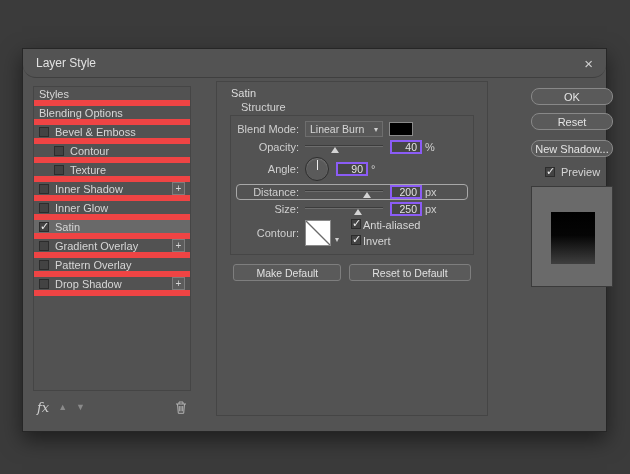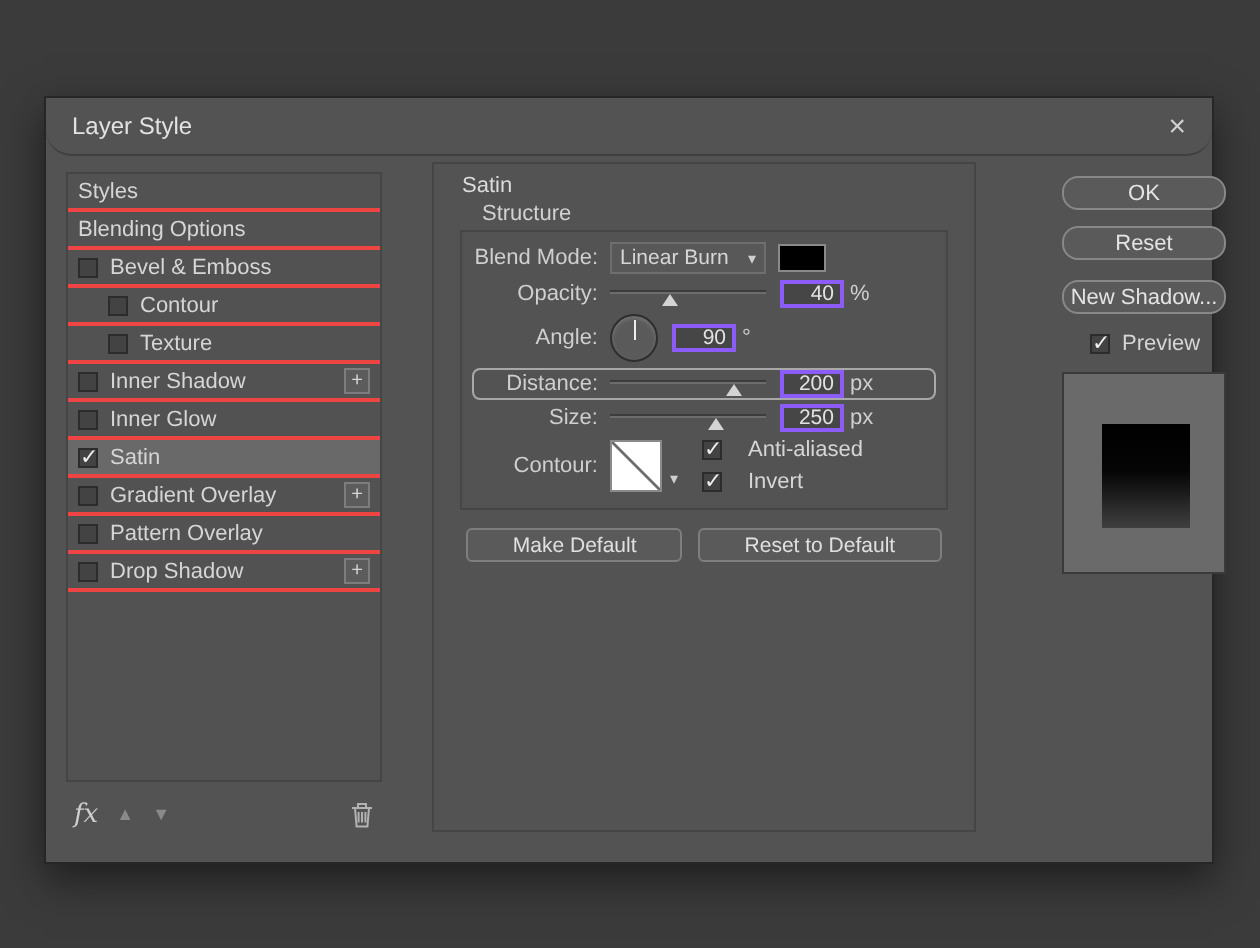--- a/index.html
+++ b/index.html
@@ -23,21 +23,21 @@
   }
   .close{ font-size:15px; color:#d0d0d0; line-height:1; cursor:pointer; }
 
   
   .sidebar{
     position:absolute; left:10px; top:37px; width:158px; height:305px;
     border:1px solid #454545; background:#525252; overflow:hidden;
   }
   .side-row{
     height:19px; display:flex; align-items:center; gap:6px;
-    padding:0 5px; border-bottom:2px solid #ef4444; cursor:pointer;
+    padding:0 5px; border-bottom:6px solid #ef4444; cursor:pointer;
   }
   .side-row.selected{ background:#696969; }
   .side-row.indent{ padding-left:20px;align-items:center; }
   .side-row .plus{
     margin-left:auto; width:13px; height:13px; flex:none;
     border:1px solid #7d7d7d; background:#5c5c5c; color:#d6d6d6;
     display:flex; align-items:center; justify-content:center;
     font-size:10px; line-height:1;
   }
   .cb{
@@ -107,21 +107,21 @@
     width:26px; height:26px; border:1px solid #8a8a8a; cursor:pointer;
     background:linear-gradient(45deg,#ffffff 47%,#6a6a6a 49%,#6a6a6a 51%,#ffffff 53%);
     background-color:#fff; flex:none;
   }
   .contour-chev{
     width:12px; height:26px; display:flex; align-items:flex-end;
     justify-content:center; padding-bottom:2px; cursor:pointer; color:#cfcfcf;
     font-size:8px;
   }
   .checks{ display:flex; flex-direction:column; gap:4px; margin-left:8px; }
-  .check-row{ display:flex; align-items:center; gap:13px; }
+  .check-row{ display:flex; gap:2px; }
   .panel-buttons{
     position:absolute; left:0; right:0; top:182px;
     display:flex; justify-content:center; gap:8px;
   }
   .btn-small{
     height:17px; background:#5a5a5a; border:1px solid #7e7e7e; border-radius:3px;
     color:#e0e0e0; font-size:10.5px; padding:0 22px; font-family:inherit;
     cursor:pointer;
   }
 

